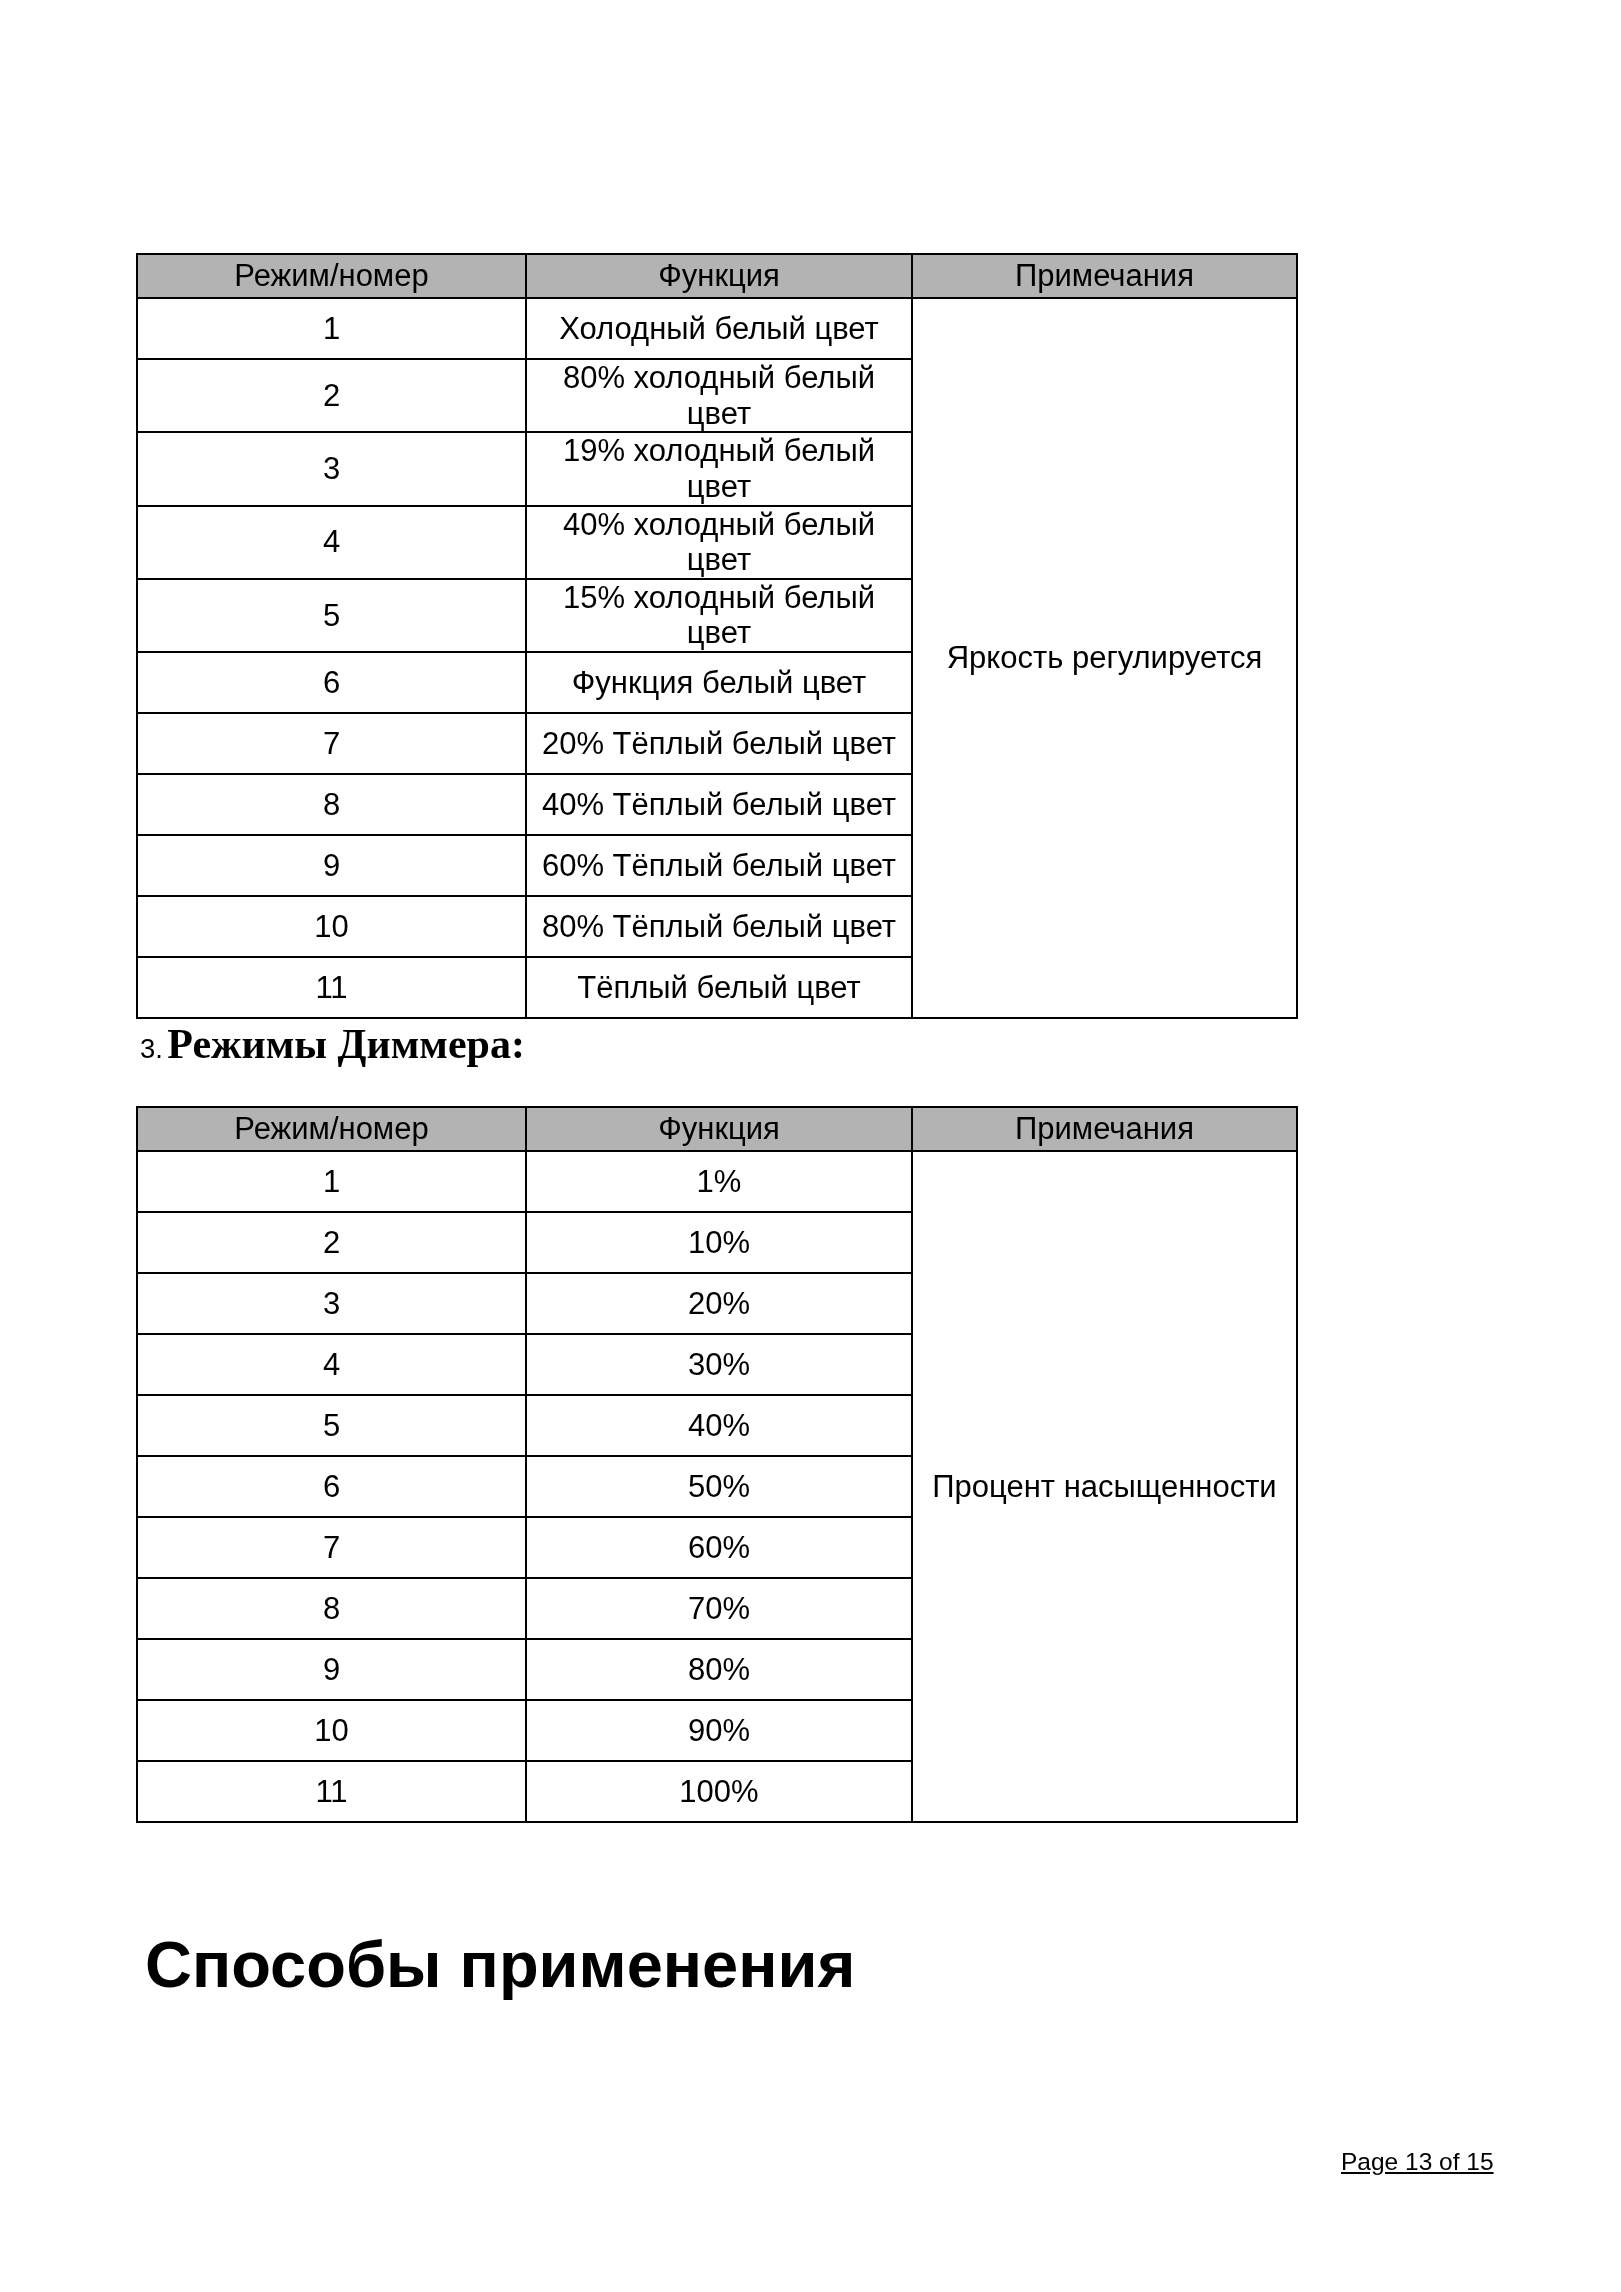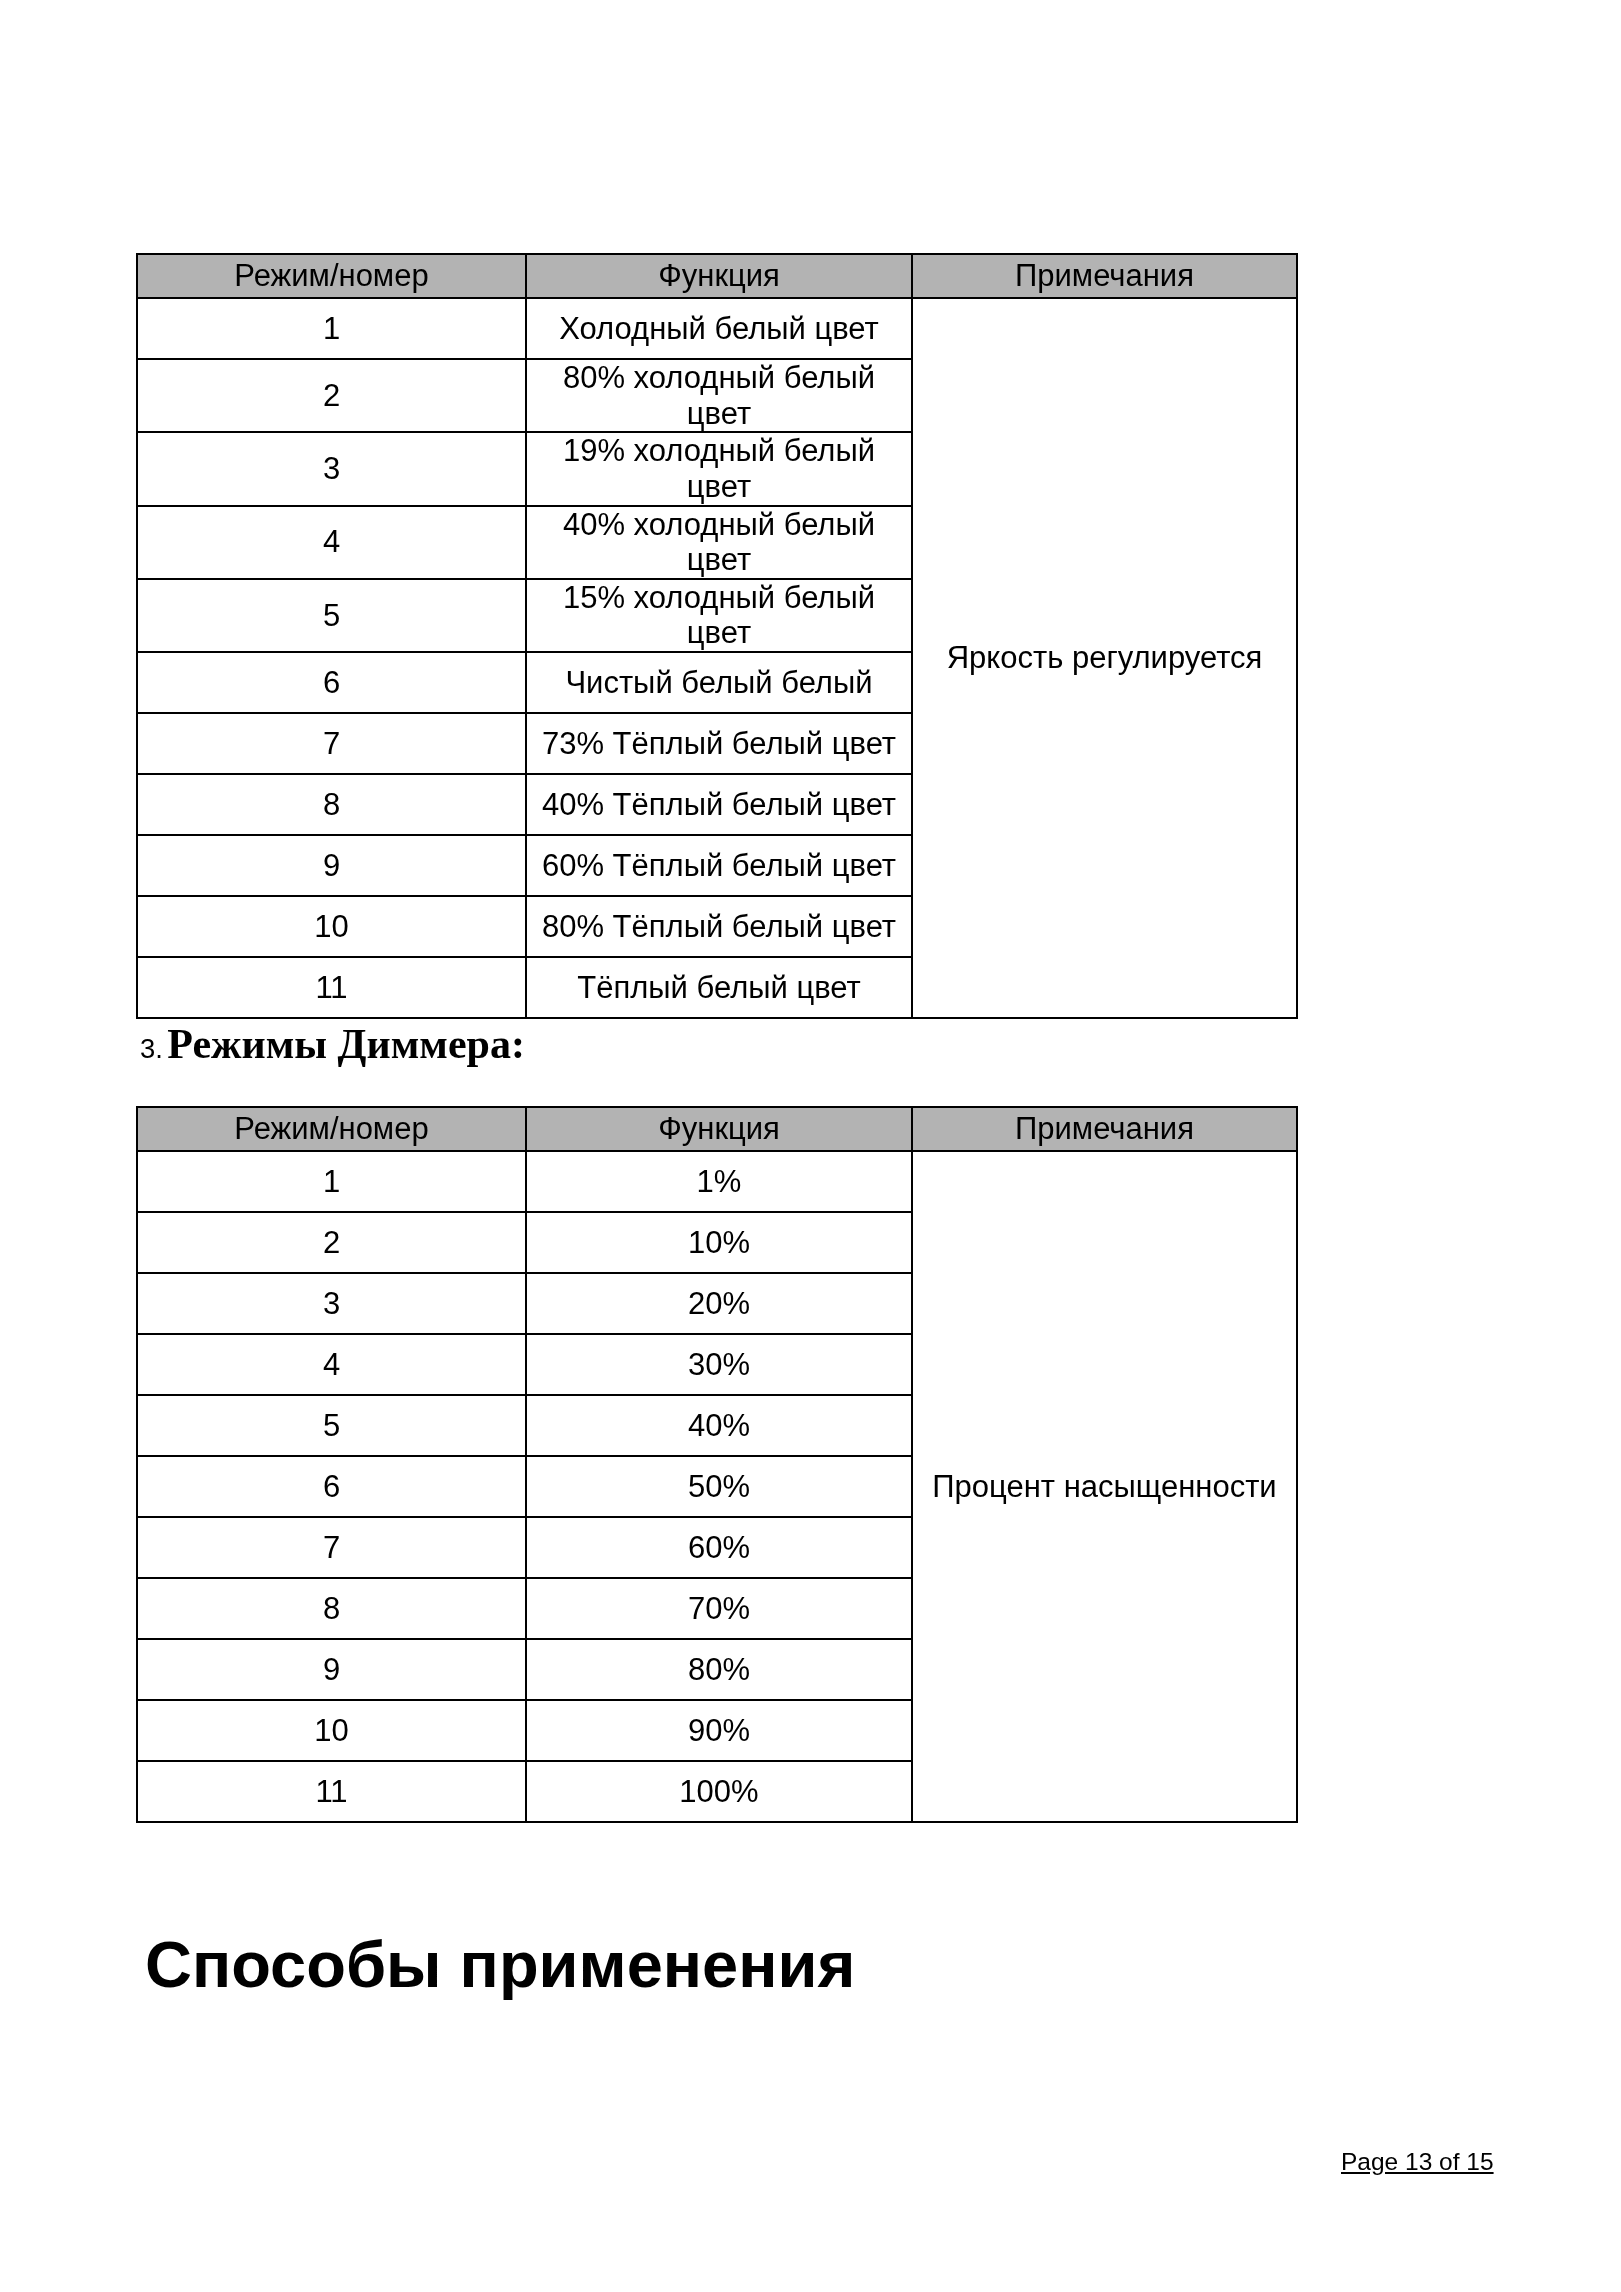--- a/index.html
+++ b/index.html
@@ -122,25 +122,25 @@
         <tr>
           <td>4</td>
           <td>40% холодный белый цвет</td>
         </tr>
         <tr>
           <td>5</td>
           <td>15% холодный белый цвет</td>
         </tr>
         <tr>
           <td>6</td>
-          <td>Чистый белый белый</td>
+          <td>Функция белый цвет</td>
         </tr>
         <tr>
           <td>7</td>
-          <td>73% Тёплый белый цвет</td>
+          <td>20% Тёплый белый цвет</td>
         </tr>
         <tr>
           <td>8</td>
           <td>40% Тёплый белый цвет</td>
         </tr>
         <tr>
           <td>9</td>
           <td>60% Тёплый белый цвет</td>
         </tr>
         <tr>

